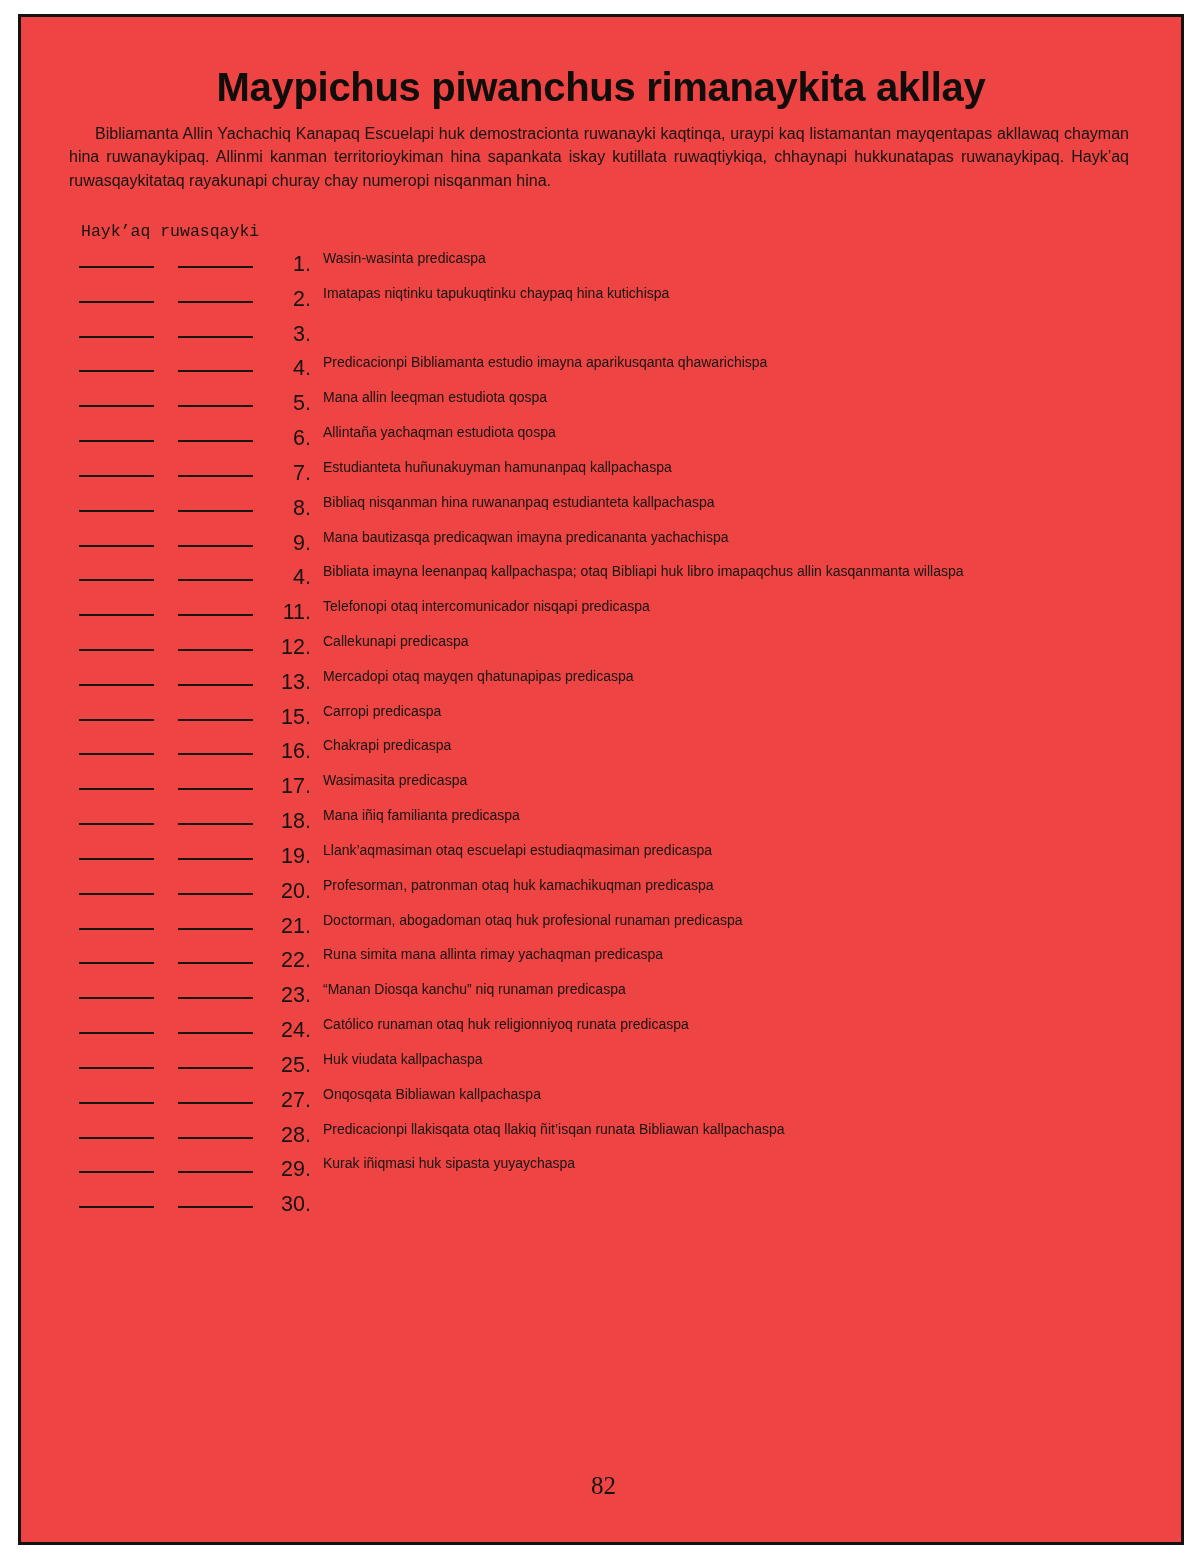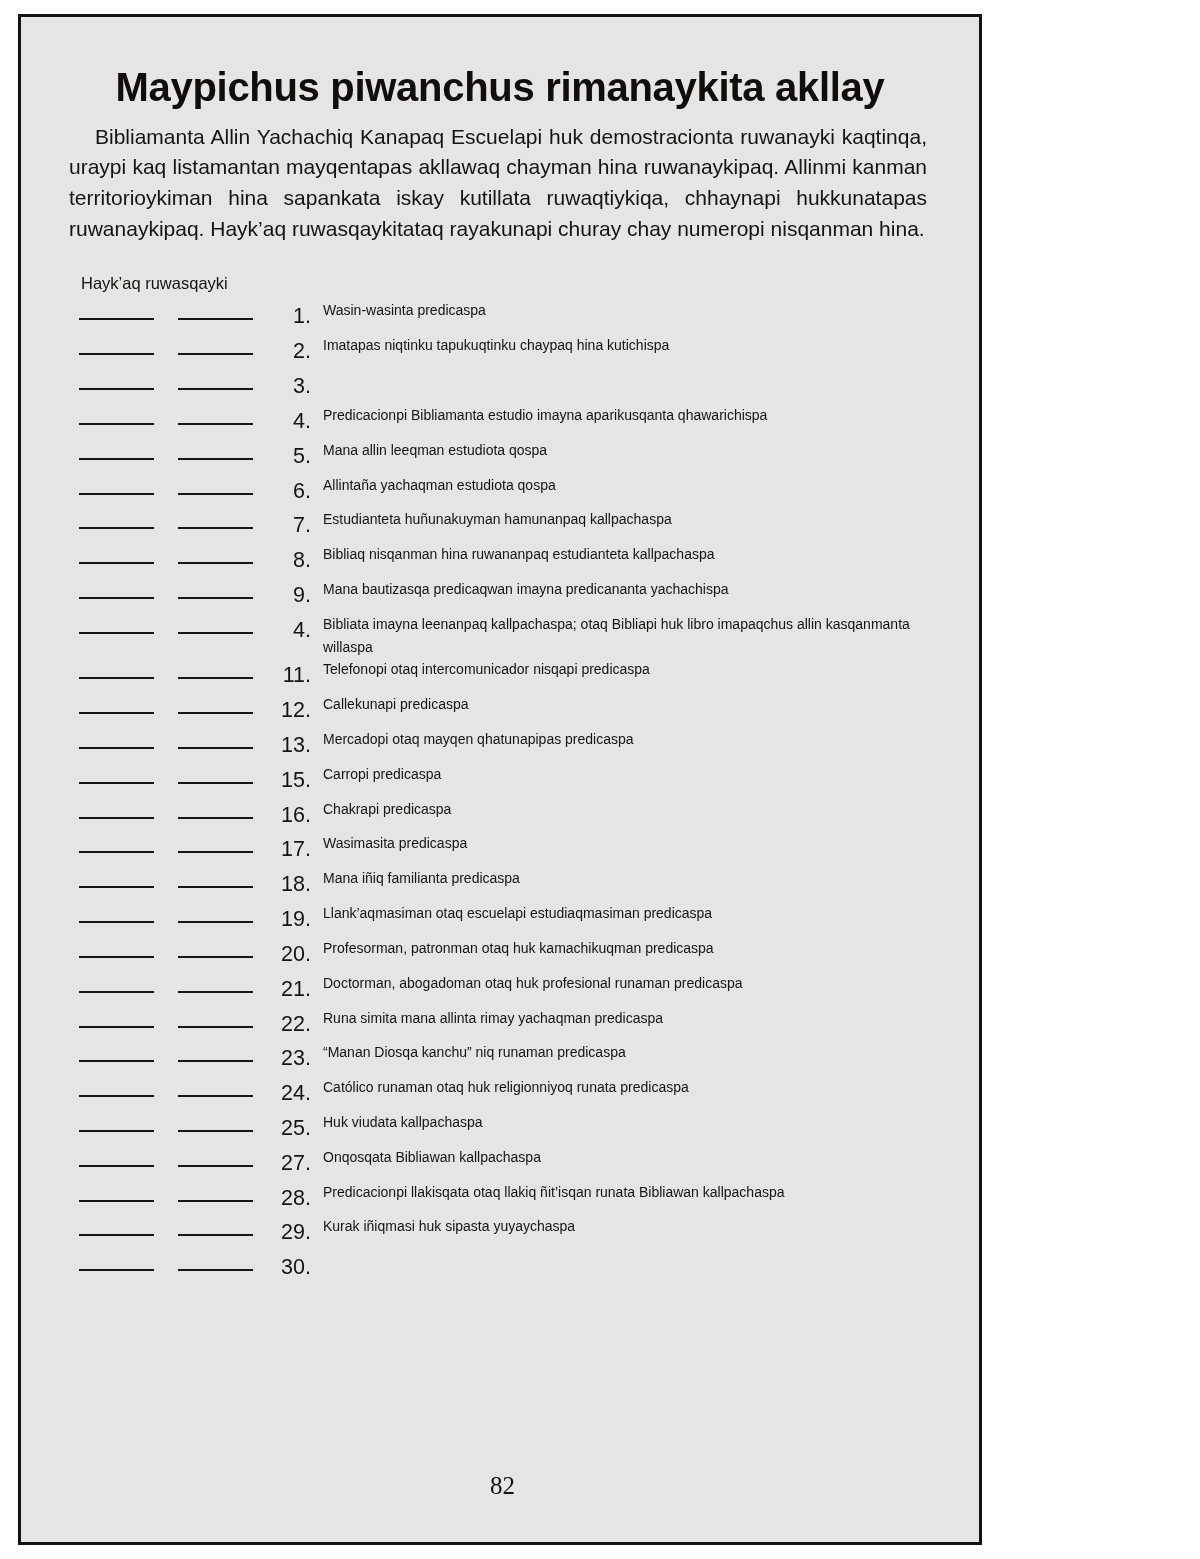--- a/index.html
+++ b/index.html
@@ -12,51 +12,52 @@
     width: 1200px;
     height: 1559px;
     font-family: "Liberation Sans", sans-serif;
     overflow: hidden;
   }
 
   .page {
     position: absolute;
     left: 18px;
     top: 14px;
-    width: 964px;
+    width: 1166px;
     height: 1531px;
-    background: #e5e5e5;
+    background: #ef4444;
     border: 3px solid #151210;
     padding: 30px 46px 0 46px;
   }
 
   .page-title {
     text-align: center;
     font-size: 40px;
     font-weight: bold;
     letter-spacing: -0.3px;
     color: #100d0b;
     margin: 18px 0 12px 0;
     line-height: 1.12;
   }
 
   .intro {
-    font-size: 21px;
+    font-size: 16px;
     line-height: 1.46;
     color: #17130f;
     text-align: justify;
     text-indent: 26px;
     margin: 0 6px 0 2px;
     hyphens: manual;
   }
 
   .col-header {
     font-size: 16.5px;
     color: #17130f;
     margin: 30px 0 6px 14px;
+    font-family: Liberation Mono, monospace;
   }
 
   .list {
     margin: 0;
     padding: 0;
     list-style: none;
   }
 
   .row {
     display: flex;

